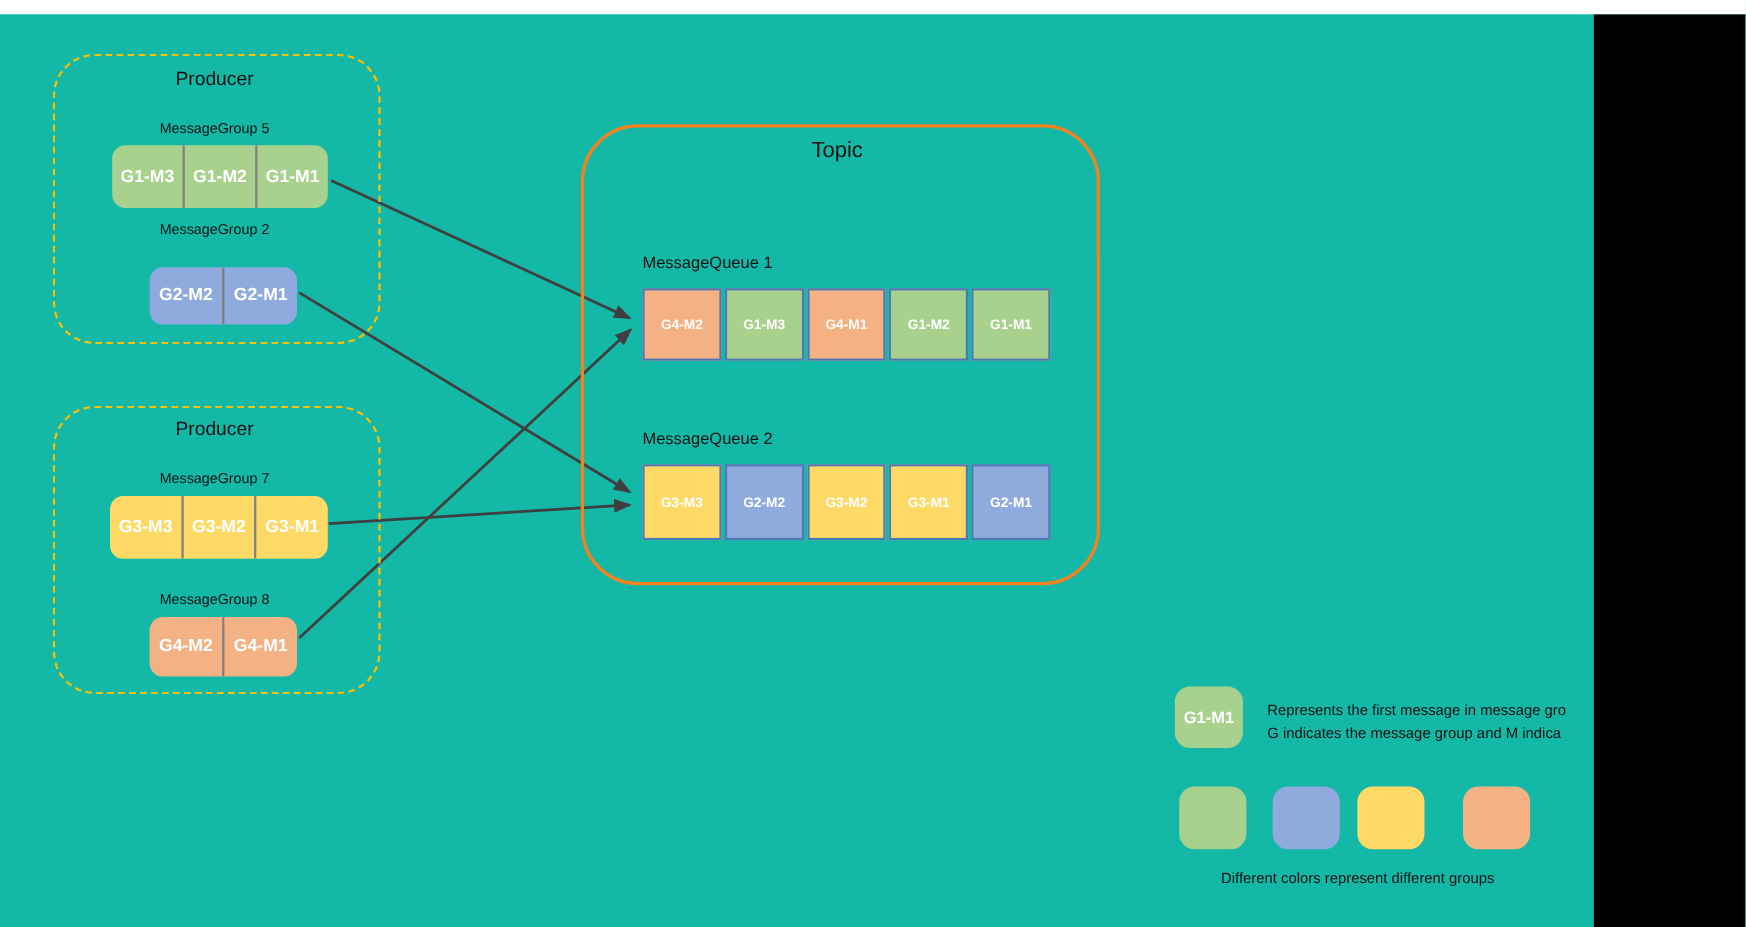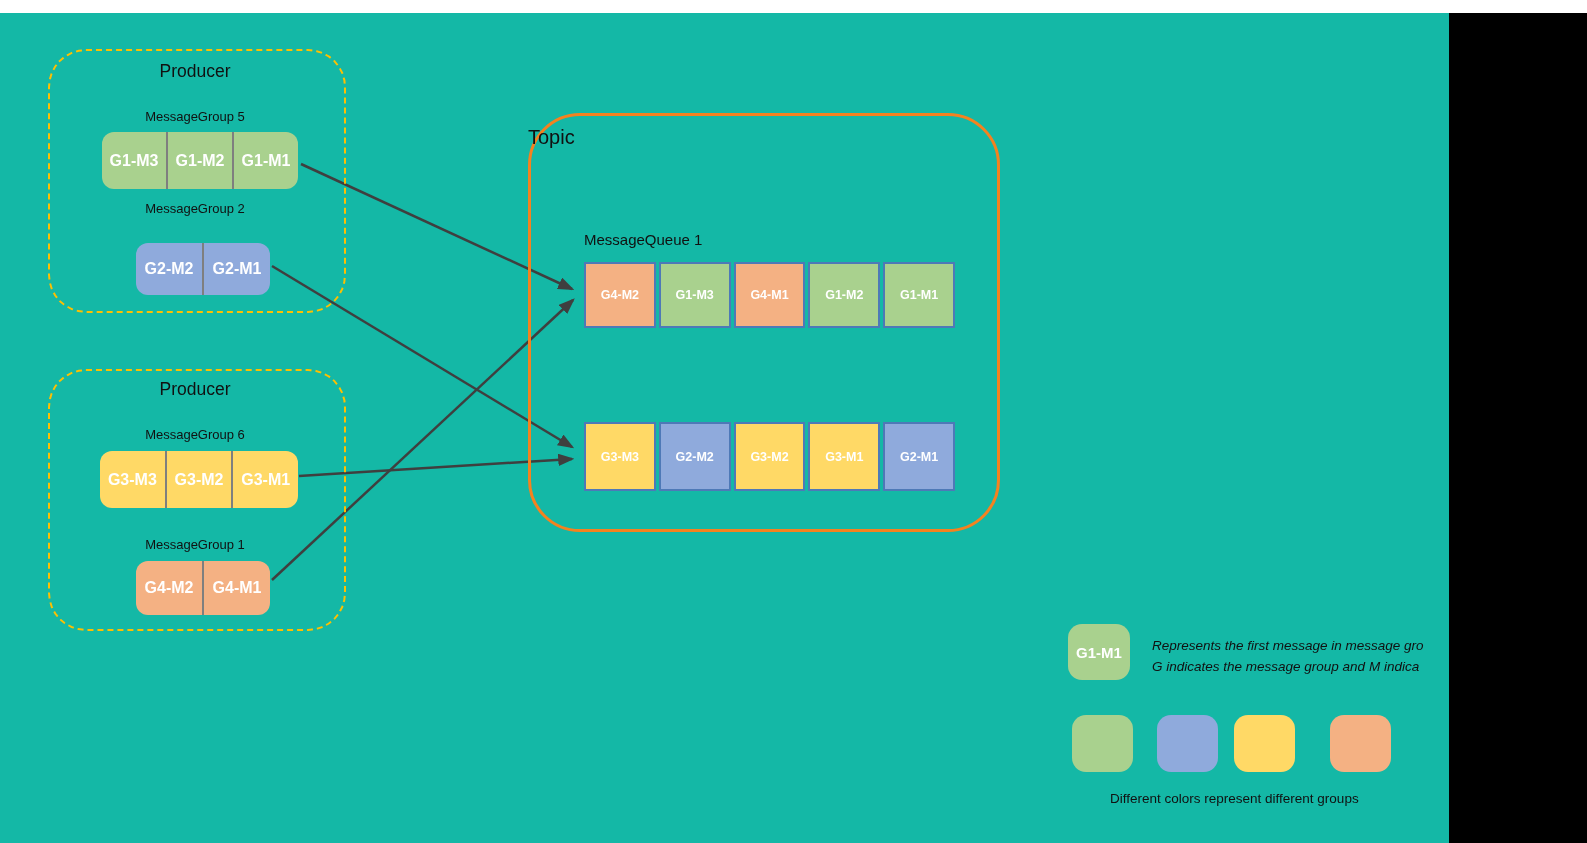--- a/index.html
+++ b/index.html
@@ -55,20 +55,21 @@
 
   
   .topic-box {
     position: absolute;
     border: 3px solid #F5821F;
     border-radius: 52px;
     background: transparent;
   }
   .topic-title {
     position: absolute;
+    text-align: center;
     font-size: 20px;
     color: #111111;
   }
   .queue-label {
     position: absolute;
     font-size: 15px;
     color: #111111;
   }
   .queue-row {
     position: absolute;
@@ -100,21 +101,20 @@
     color: #ffffff;
     font-weight: bold;
     font-size: 15px;
   }
   .legend-text {
     position: absolute;
     font-size: 13.5px;
     line-height: 21px;
     white-space: nowrap;
     color: #111111;
-    font-style: italic;
   }
   .legend-swatch {
     position: absolute;
     width: 61px;
     height: 57px;
     border-radius: 14px;
   }
   .legend-caption {
     position: absolute;
     font-size: 13.5px;
@@ -161,45 +161,46 @@
 
   <div class="group-label" style="left:48px; top:188px; width:294px;">MessageGroup 2</div>
   <div class="pill" style="left: 136px; top: 230px; width: 134px; height: 52px; background-color: rgb(143, 170, 220);">
     <div class="seg">G2-M2</div>
     <div class="seg">G2-M1</div>
   </div>
 
   <div class="producer-box" style="left:48px; top:356px; width:294px; height:258px;"></div>
   <div class="producer-title" style="left:48px; top:366px; width:294px;">Producer</div>
 
-  <div class="group-label" style="left:48px; top:414px; width:294px;">MessageGroup 6</div>
+  <div class="group-label" style="left:48px; top:414px; width:294px;">MessageGroup 7</div>
   <div class="pill" style="left: 100px; top: 438px; width: 198px; height: 57px; background-color: rgb(255, 217, 102);">
     <div class="seg">G3-M3</div>
     <div class="seg">G3-M2</div>
     <div class="seg">G3-M1</div>
   </div>
 
-  <div class="group-label" style="left:48px; top:524px; width:294px;">MessageGroup 1</div>
+  <div class="group-label" style="left:48px; top:524px; width:294px;">MessageGroup 8</div>
   <div class="pill" style="left: 136px; top: 548px; width: 134px; height: 54px; background-color: rgb(244, 177, 131);">
     <div class="seg">G4-M2</div>
     <div class="seg">G4-M1</div>
   </div>
 
   <div class="topic-box" style="left:528px; top:100px; width:466px; height:413px;"></div>
   <div class="topic-title" style="left:528px; top:113px; width:466px;">Topic</div>
 
   <div class="queue-label" style="left:584px; top:218px; width:371px;">MessageQueue 1</div>
   <div class="queue-row" style="left:584px; top:249px; width:371px; height:66px;">
     <div class="cell" style="background-color: rgb(244, 177, 131);">G4-M2</div>
     <div class="cell" style="background-color: rgb(169, 209, 142);">G1-M3</div>
     <div class="cell" style="background-color: rgb(244, 177, 131);">G4-M1</div>
     <div class="cell" style="background-color: rgb(169, 209, 142);">G1-M2</div>
     <div class="cell" style="background-color: rgb(169, 209, 142);">G1-M1</div>
   </div>
 
+  <div class="queue-label" style="left:584px; top:378px; width:371px;">MessageQueue 2</div>
   <div class="queue-row" style="left:584px; top:409px; width:371px; height:69px;">
     <div class="cell" style="background-color: rgb(255, 217, 102);">G3-M3</div>
     <div class="cell" style="background-color: rgb(143, 170, 220);">G2-M2</div>
     <div class="cell" style="background-color: rgb(255, 217, 102);">G3-M2</div>
     <div class="cell" style="background-color: rgb(255, 217, 102);">G3-M1</div>
     <div class="cell" style="background-color: rgb(143, 170, 220);">G2-M1</div>
   </div>
 
   <div class="legend-sample" style="left: 1068px; top: 611px; width: 62px; height: 56px; background-color: rgb(169, 209, 142);">G1-M1</div>
   <div class="legend-text" style="left:1152px; top:622px;">

